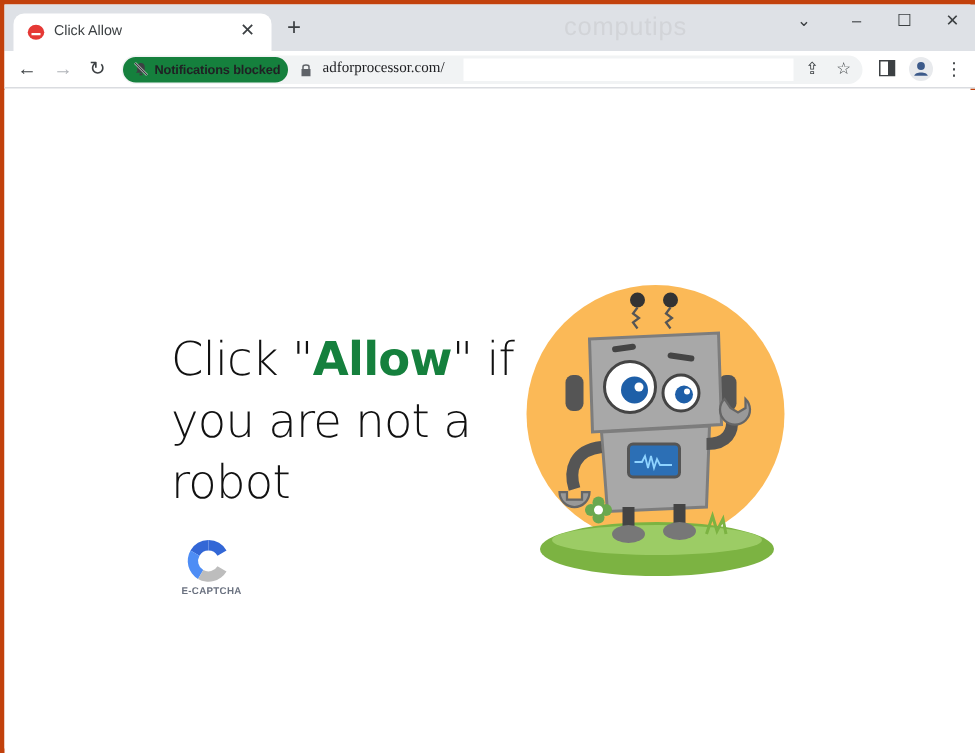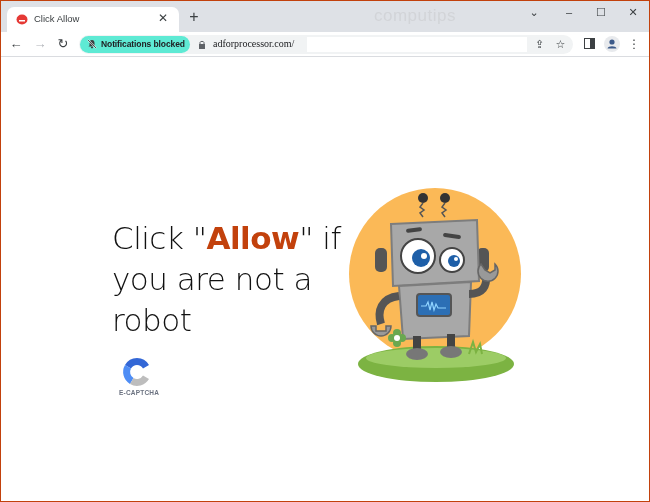--- a/index.html
+++ b/index.html
@@ -1,40 +1,40 @@
 <!DOCTYPE html>
 <html><head>
 <meta charset="utf-8">
 <style>
   * { box-sizing: border-box; margin: 0; padding: 0; }
   html, body { width: 650px; height: 502px; overflow: hidden; background: #fff; font-family: "Liberation Sans", sans-serif; }
-  .window { position: absolute; left: 0; top: 0; width: 650px; height: 502px; border: 1px solid #c2410c; background: #fff; }
+  .window { position: absolute; left: 0; top: 0; width: 650px; height: 502px; border: 3px solid #c2410c; background: #fff; }
   .tabstrip { position: absolute; left: 0; top: 0; width: 648px; height: 31px; background: #dee1e6; }
   .tab { position: absolute; left: 6px; top: 6px; width: 172px; height: 25px; background: #fff; border-radius: 7px 7px 0 0; }
   .tab-favicon { position: absolute; left: 9px; top: 7px; width: 12px; height: 11px; }
   .tab-title { position: absolute; left: 27px; top: 6px; font-size: 9.5px; color: #3c4043; }
   .tab-close { position: absolute; right: 9px; top: 4px; font-size: 12px; color: #3c4043; width: 14px; height: 14px; text-align: center; line-height: 14px; }
   .new-tab { position: absolute; left: 185px; top: 8px; font-size: 16px; color: #3c4043; width: 16px; height: 16px; line-height: 16px; text-align: center; }
   .watermark { position: absolute; left: 373px; top: 5px; font-size: 17px; color: #d2d4d8; letter-spacing: 0.5px; }
   .winctl { position: absolute; top: 2px; height: 18px; width: 30px; text-align: center; color: #3c4043; font-size: 11px; line-height: 18px; }
   .toolbar { position: absolute; left: 0; top: 31px; width: 648px; height: 25px; background: #fff; border-bottom: 1px solid #dadce0; }
   .navbtn { position: absolute; top: 3px; width: 18px; height: 18px; text-align: center; line-height: 18px; font-size: 13px; color: #3c4043; }
   .omnibox { position: absolute; left: 78px; top: 3px; width: 494px; height: 19px; background: #f1f3f4; border-radius: 10px; }
-  .chip { position: absolute; left: 1px; top: 1px; height: 17px; width: 110px; background: #5eead4; border-radius: 9px; }
+  .chip { position: absolute; left: 1px; top: 1px; height: 17px; width: 110px; background: #15803d; border-radius: 9px; }
   .chip-icon { position: absolute; left: 7px; top: 3px; width: 10px; height: 10px; }
   .chip-label { position: absolute; left: 21px; top: 3px; font-size: 8.5px; color: #202124; font-weight: bold; letter-spacing: -0.1px; }
   .lock { position: absolute; left: 119px; top: 5px; width: 8px; height: 9px; }
   .url-text { position: absolute; left: 134px; top: 3px; font-size: 10px; color: #202124; font-family: Liberation Serif, serif; }
   .url-field { position: absolute; left: 228px; top: 2px; width: 220px; height: 15px; background: #fff; }
   .omni-icon { position: absolute; top: 2px; width: 15px; height: 15px; text-align: center; line-height: 15px; font-size: 11px; color: #3c4043; }
   .tb-icon { position: absolute; top: 4px; width: 16px; height: 16px; text-align: center; line-height: 16px; color: #3c4043; font-size: 12px; }
   .avatar { position: absolute; left: 603px; top: 4px; width: 16px; height: 16px; border-radius: 50%; background: #e8eaed; }
   .content { position: absolute; left: 0; top: 57px; width: 648px; height: 443px; background: #fff; }
   .headline { position: absolute; left: 111px; top: 160px; font-family: "DejaVu Sans", sans-serif; font-size: 31px; line-height: 41px; color: #111; font-weight: 300; letter-spacing: -0.5px; width: 240px; }
-  .headline b { font-weight: bold; color: #c2410c; }
+  .headline b { font-weight: bold; color: #15803d; }
   .captcha { position: absolute; left: 112px; top: 296px; width: 56px; height: 48px; }
   .captcha-label { position: absolute; left: 118px; top: 331px; font-size: 6.5px; color: #6b7280; font-weight: bold; letter-spacing: 0.2px; }
   .robot { position: absolute; left: 340px; top: 128px; width: 190px; height: 200px; }
 </style>
 </head>
 <body>
 
 <div class="window">
   <div class="tabstrip">
     <div class="tab">

